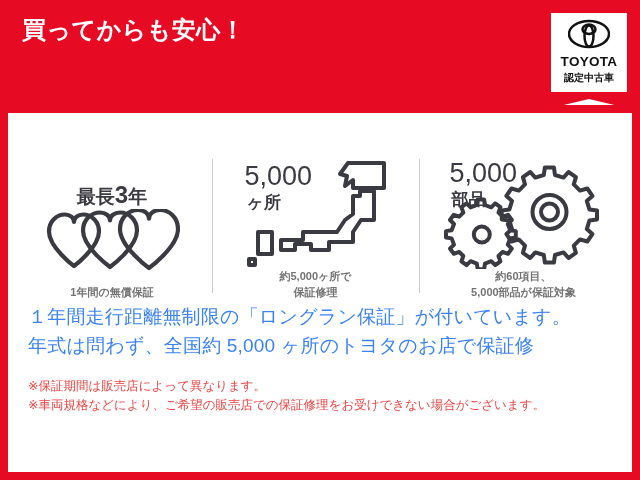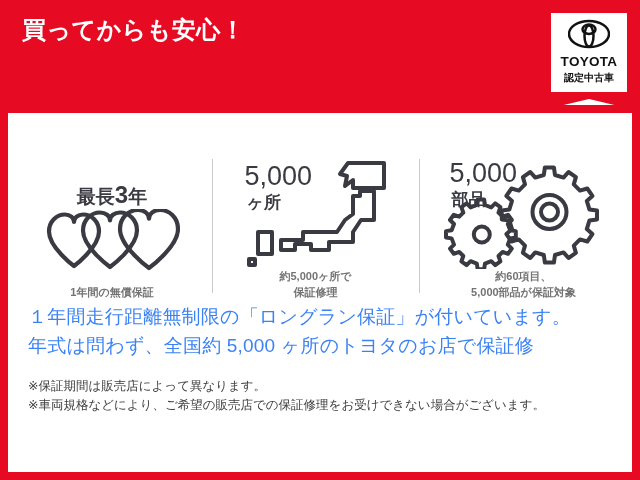--- a/index.html
+++ b/index.html
@@ -253,21 +253,21 @@
     color: #3b82f6;
     line-height: 1.52;
     letter-spacing: 0.2px;
   }
   .body-copy p { margin: 0; }
 
   
   .notes {
     margin: 16px 20px 0 20px;
     font-size: 12.5px;
-    color: #404040;
+    color: #ef4444;
     line-height: 1.55;
   }
   .notes p { margin: 0; white-space: nowrap; }
 </style>
 </head>
 <body>
 
 <div class="ad-frame">
 
   <div class="header">

